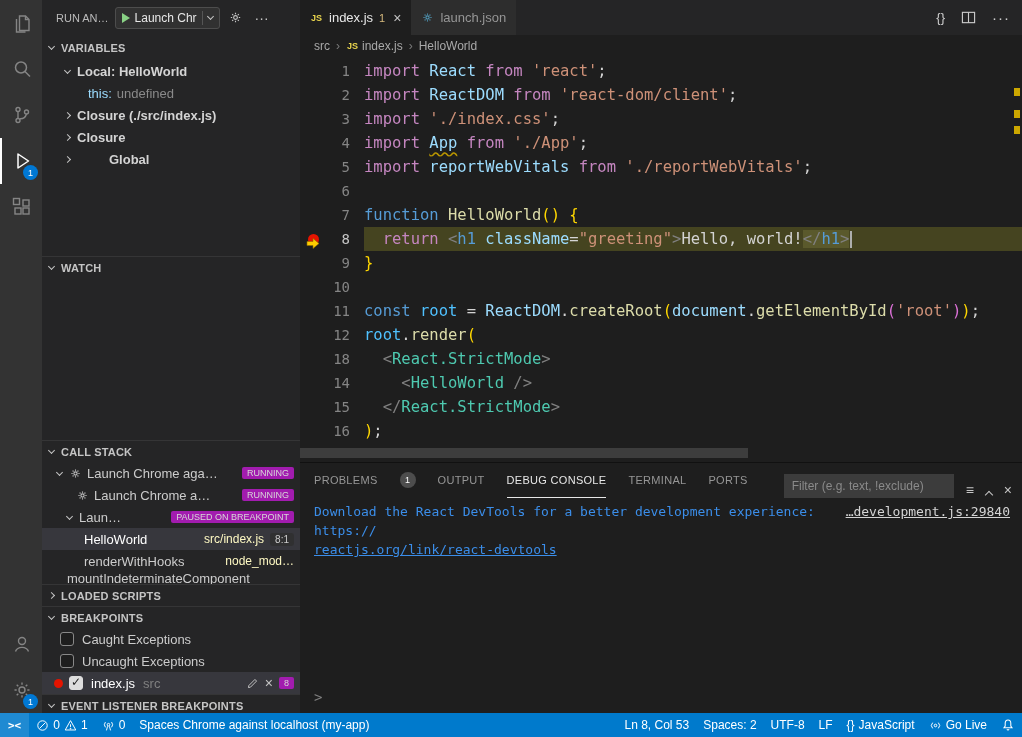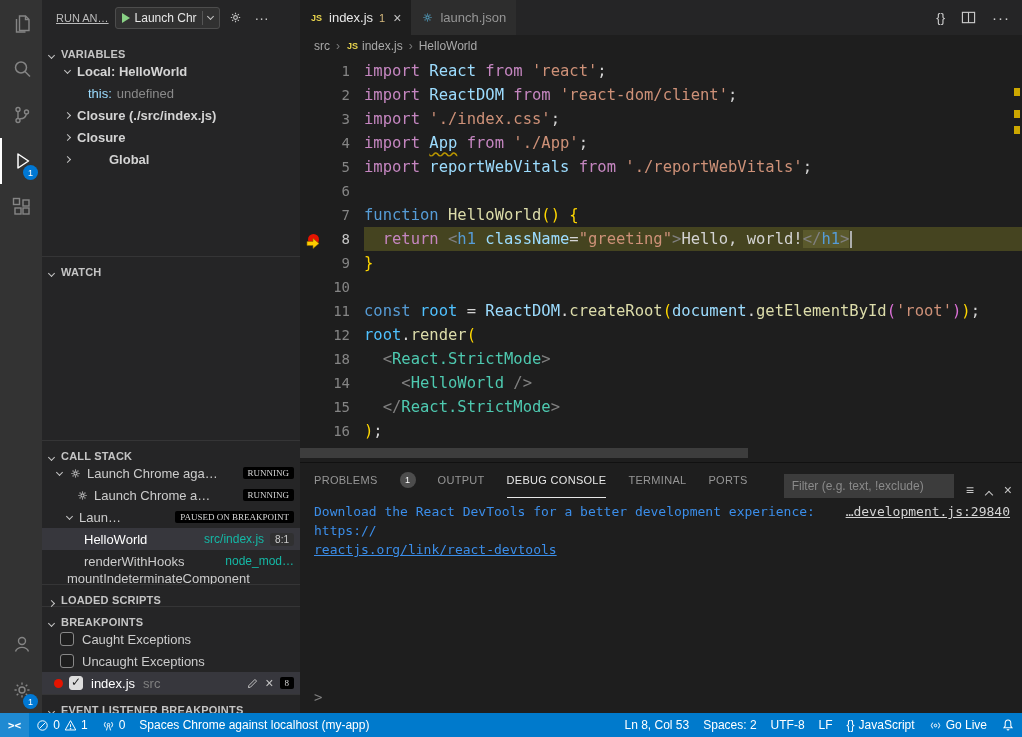--- a/index.html
+++ b/index.html
@@ -9,41 +9,41 @@
   
   .activitybar { position:absolute; left:0; top:0; bottom:24px; width:42px; background:#333333; display:flex; flex-direction:column; align-items:stretch; z-index:5; }
   .ab-item { height:46px; display:flex; align-items:center; justify-content:center; color:#858585; position:relative; cursor:pointer; border-left:2px solid transparent; }
   .ab-item.active { color:#ffffff; border-left:2px solid #ffffff; }
   .ab-spacer { flex:1; }
   .ab-badge { position:absolute; right:4px; bottom:4px; min-width:15px; height:15px; border-radius:50%; background:#0078d4; color:#fff; font-size:9px; display:flex; align-items:center; justify-content:center; }
 
   
   .sidebar { position:absolute; left:42px; top:0; bottom:24px; width:258px; background:#252526; overflow:hidden; display:flex; flex-direction:column; }
   .sb-header { height:35px; flex:none; display:flex; align-items:center; padding:0 8px 0 14px; gap:6px; }
-  .sb-title { font-size:11px; color:#bbbbbb; white-space:nowrap; overflow:hidden;text-decoration:underline; }
+  .sb-title { font-size:11px; color:#bbbbbb; white-space:nowrap; overflow:hidden; }
   .launch-ctl { display:flex; align-items:center; gap:5px; background:#313131; border:1px solid #4d4d4d; border-radius:3px; height:22px; padding:0 6px; cursor:pointer; }
   .play-tri { width:0; height:0; border-left:8px solid #89d185; border-top:5px solid transparent; border-bottom:5px solid transparent; }
   .launch-label { font-size:12px; color:#e7e7e7; white-space:nowrap; }
   .launch-sep { width:1px; height:14px; background:#555; }
   .hdr-icon { color:#c5c5c5; display:flex; align-items:center; justify-content:center; width:20px; height:20px; cursor:pointer; font-size:14px; }
 
-  .sec { height:22px; flex:none; display:flex; align-items:flex-end; font-size:11px; font-weight:700; color:#c5c5c5; padding:0 4px; border-top:1px solid rgba(128,128,128,0.18); letter-spacing:.2px; }
+  .sec { height:22px; flex:none; display:flex; align-items:center; font-size:11px; font-weight:700; color:#c5c5c5; padding:0 4px; border-top:1px solid rgba(128,128,128,0.18); letter-spacing:.2px; }
   .sec.first { height:25px; border-top:none; }
   .row { height:22px; flex:none; display:flex; align-items:center; padding:0 6px 0 12px; white-space:nowrap; cursor:pointer; }
   .row.sel { background:#37373d; }
   .row-label { overflow:hidden; text-overflow:ellipsis; }
   .bold { font-weight:700; color:#d4d4d4; }
   .dim { color:#808080; }
   .chv { display:inline-block; width:5px; height:5px; border-right:1.4px solid #c5c5c5; border-bottom:1.4px solid #c5c5c5; transform:rotate(45deg); margin:0 7px 2px 3px; flex:none; }
   .chv.r { transform:rotate(-45deg); margin:0 7px 0 3px; }
   .var-name { color:#9cdcfe; }
   .var-val { color:#8a8a8a; margin-left:5px; }
-  .pill { margin-left:auto; background:#000000; color:#d7d7d7; font-size:9px; padding:1px 5px; border-radius:2px; flex:none;font-family:Liberation Serif, serif; }
+  .pill { margin-left:auto; background:#a21caf; color:#d7d7d7; font-size:9px; padding:1px 5px; border-radius:2px; flex:none; }
   .pos-pill { background:#303031; color:#cccccc; font-size:10px; padding:1px 5px; border-radius:3px; margin-left:6px; flex:none; }
-  .frame-src { margin-left:auto; color:#14b8a6; font-size:12px; flex:none; }
+  .frame-src { margin-left:auto; color:#fef9c3; font-size:12px; flex:none; }
   .gear-svg { flex:none; margin-right:5px; color:#c5c5c5; }
   .partial { height:12px; overflow:hidden; }
   .spacer { flex:none; }
   .cb { width:14px; height:14px; border:1px solid #888; border-radius:3px; background:#1e1e1e; margin-right:8px; flex:none; position:relative; }
   .cb.checked { background:#dddddd; border-color:#dddddd; }
   .cb.checked::after { content:"✓"; position:absolute; left:1px; top:-2px; color:#1e1e1e; font-size:12px; font-weight:700; }
   .bp-red { width:9px; height:9px; border-radius:50%; background:#e51400; margin-right:6px; flex:none; }
   .row-actions { margin-left:auto; display:flex; align-items:center; gap:6px; }
   .act-x { color:#c5c5c5; font-size:14px; line-height:1; cursor:pointer; }
 

